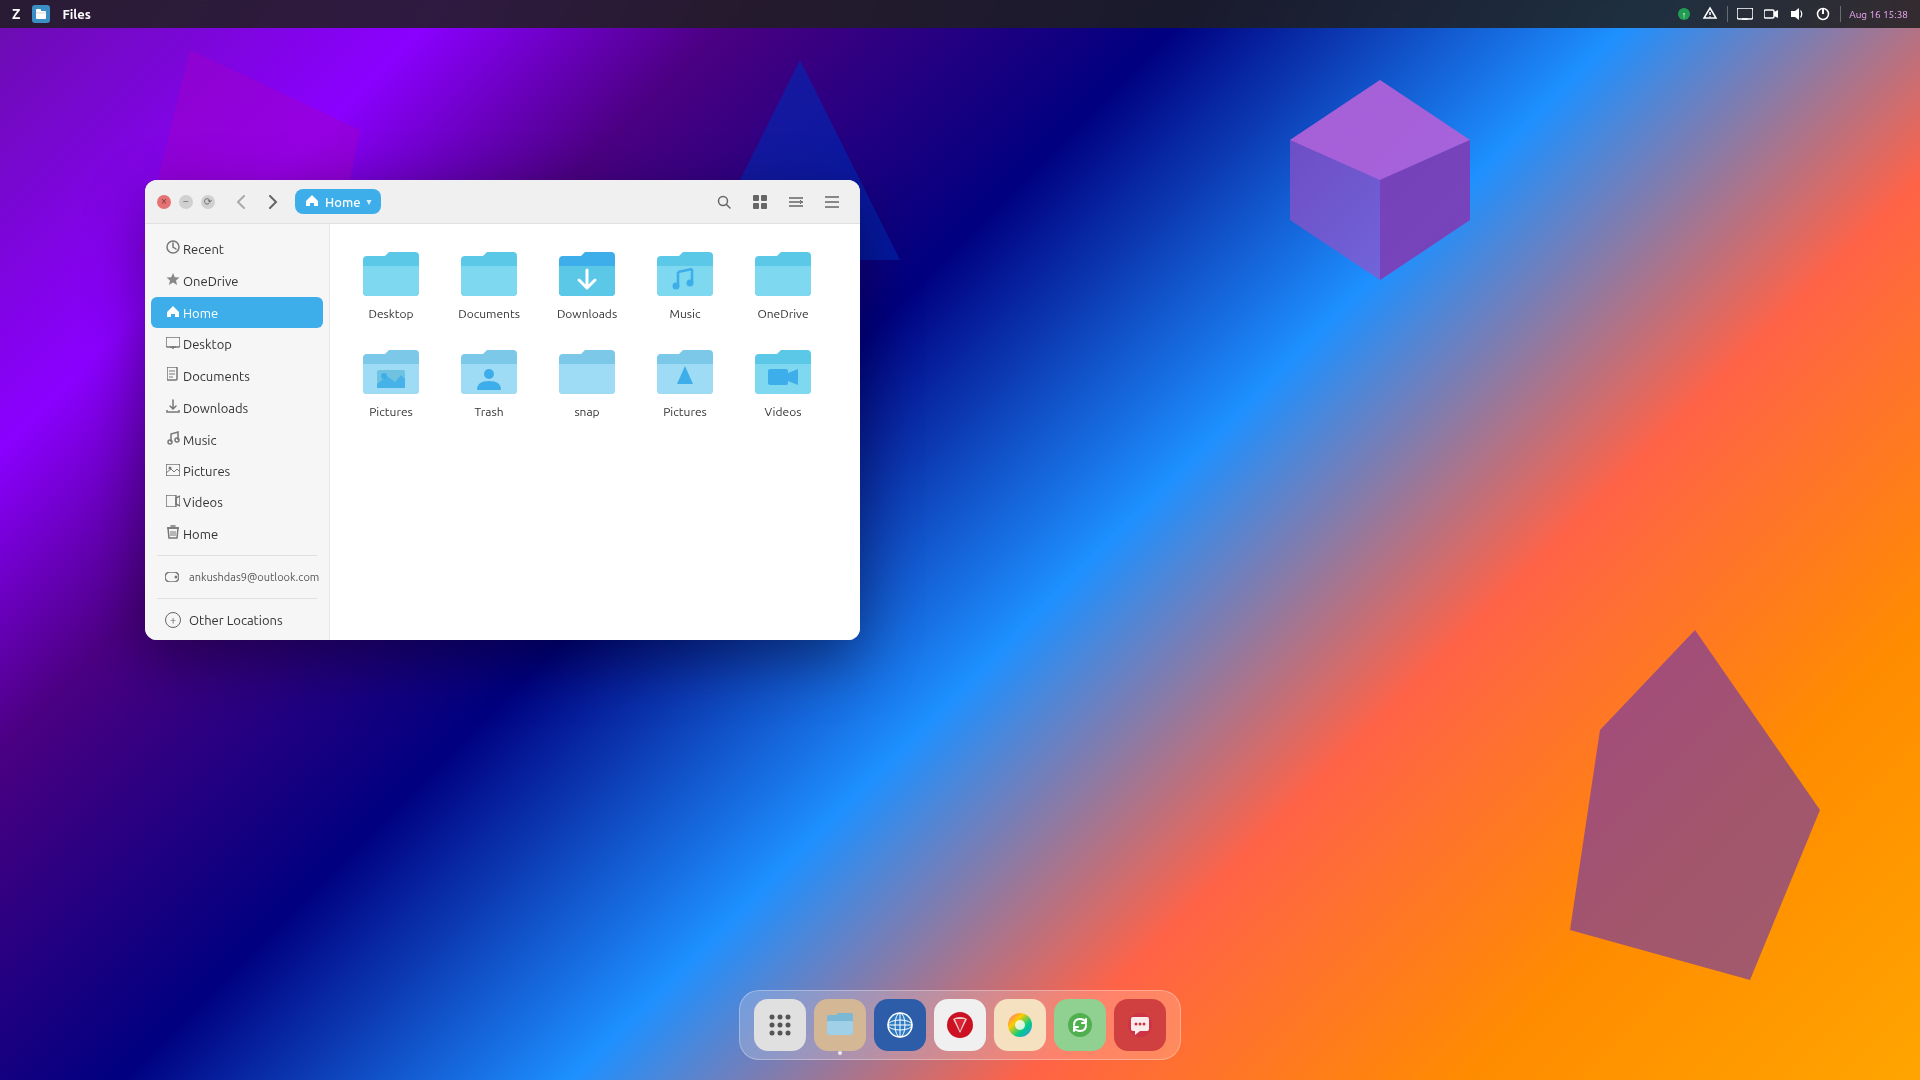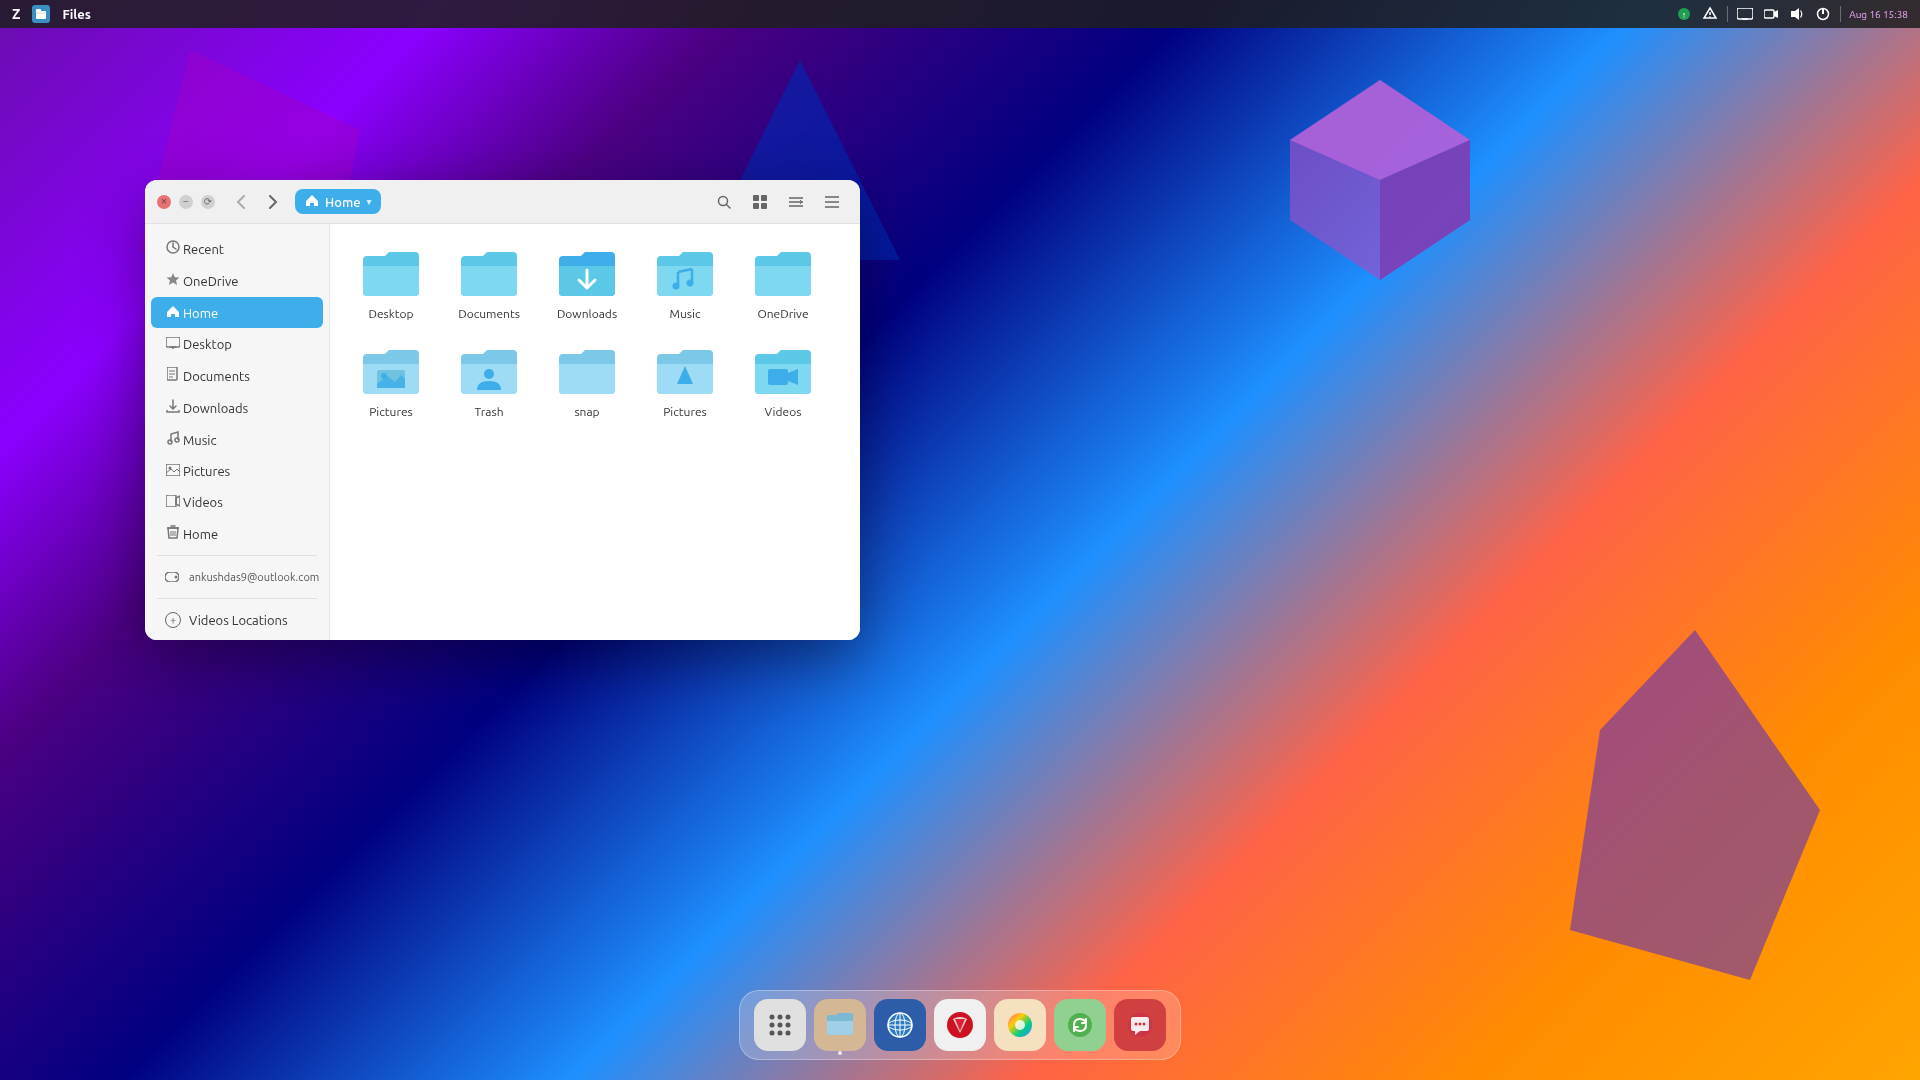--- a/index.html
+++ b/index.html
@@ -664,21 +664,21 @@
               <polygon points="6,2 11,8 1,8" fill="#888"></polygon>
               <rect x="1" y="9" width="10" height="2" rx="1" fill="#888"></rect>
             </svg>
         </span>
       </div>
 
       <div class="sidebar-section-divider"></div>
 
       <div class="sidebar-other">
         <div class="sidebar-plus">+</div>
-        <span>Videos Locations</span>
+        <span>Other Locations</span>
       </div>
 
     </div>
 
     <div class="file-grid">
 
       <div class="file-item">
         <div class="folder-icon">
           <svg viewBox="0 0 60 52" xmlns="http://www.w3.org/2000/svg">
             <path d="M2 12 Q2 8 6 8 L24 8 L28 4 L54 4 Q58 4 58 8 L58 44 Q58 48 54 48 L6 48 Q2 48 2 44 Z" fill="#5bc8e8"></path>

